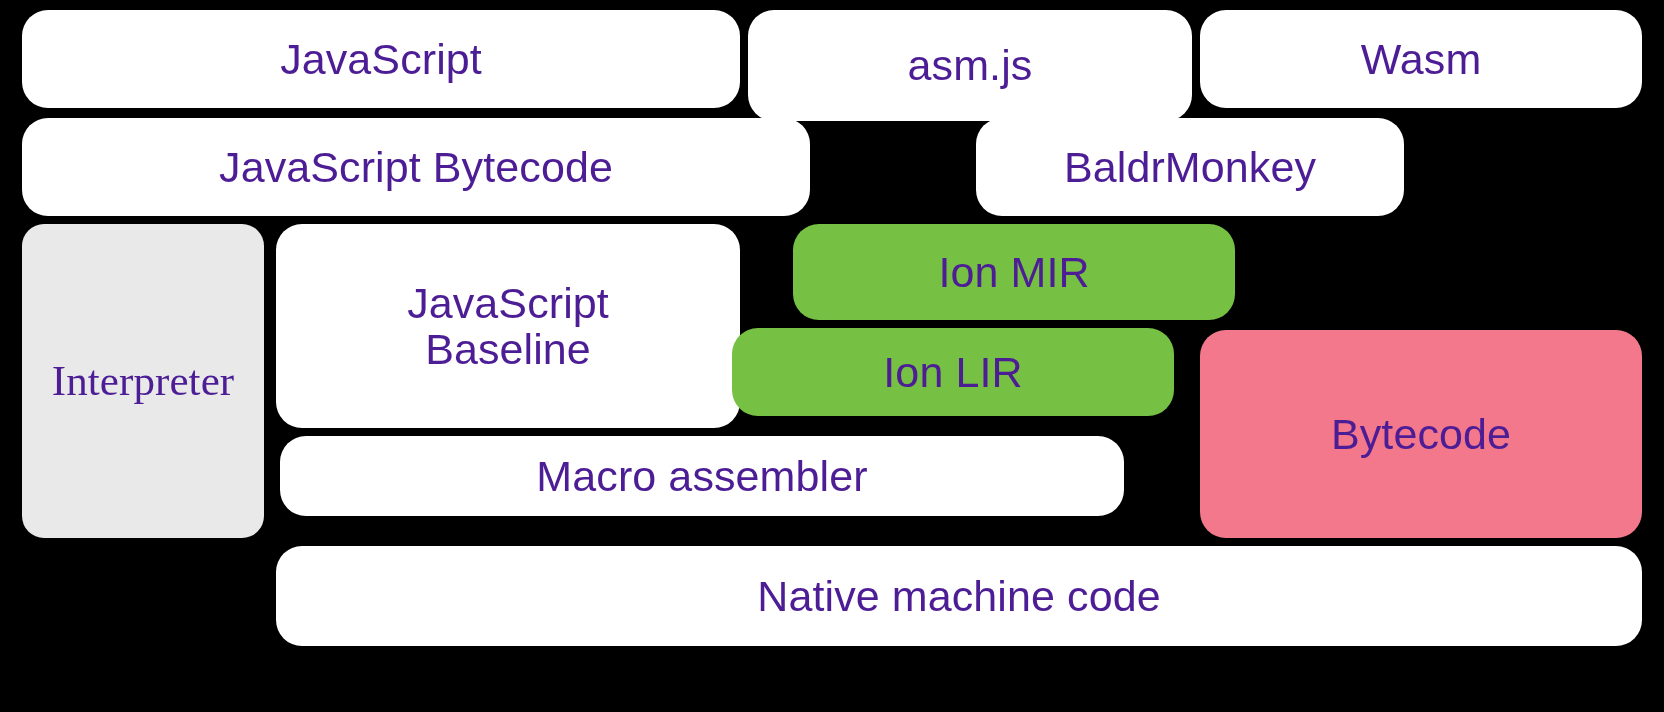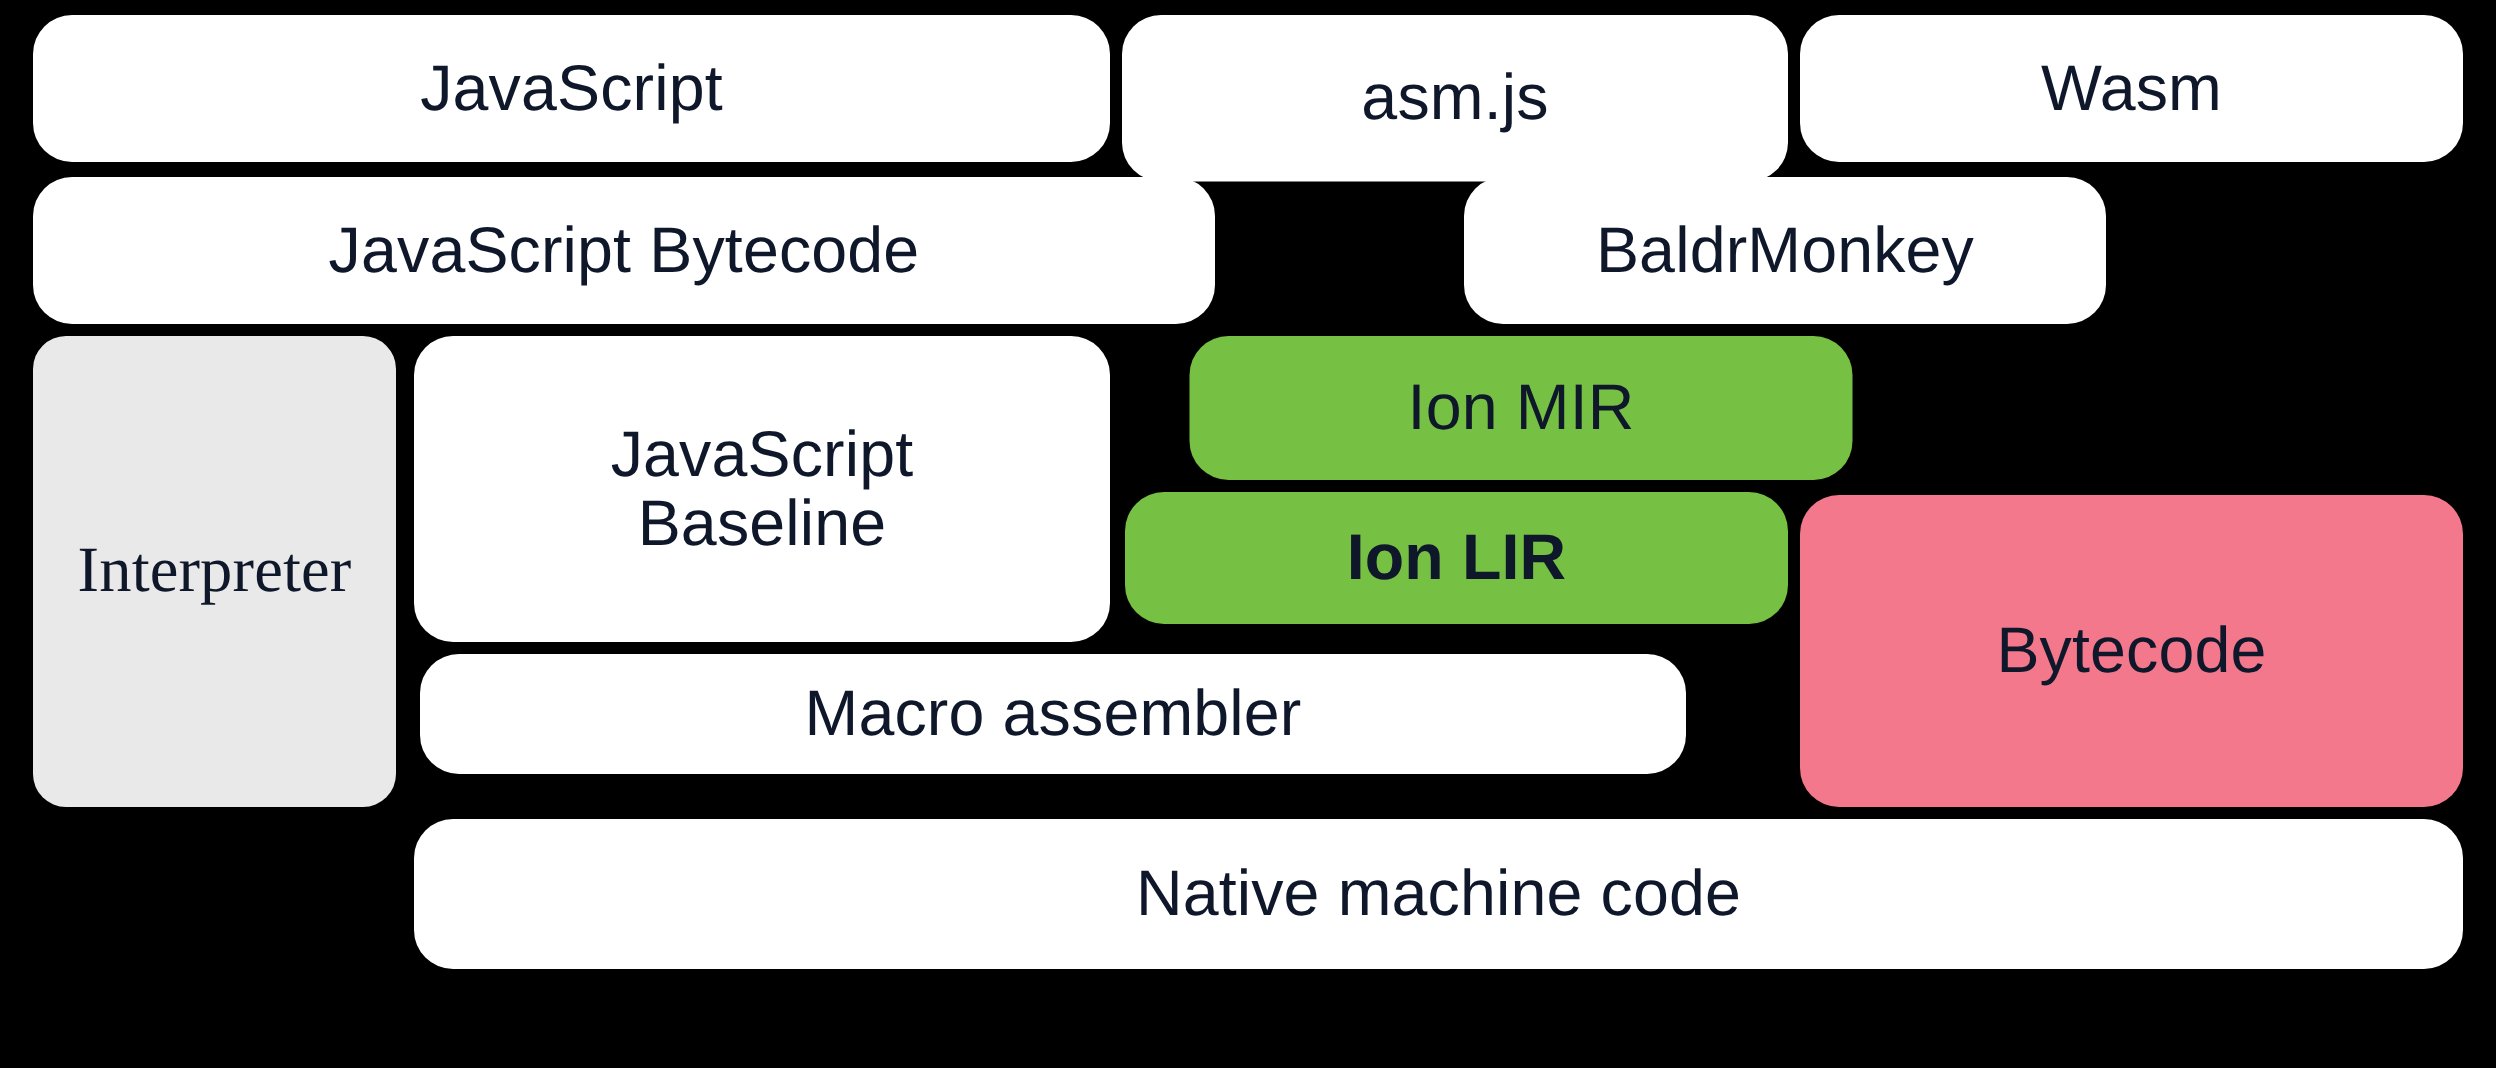--- a/index.html
+++ b/index.html
@@ -19,21 +19,21 @@
     overflow: hidden;
   }
   .node {
     position: absolute;
     box-sizing: border-box;
     display: flex;
     align-items: center;
     justify-content: center;
     text-align: center;
     border-radius: 26px;
-    color: #0f172a;
+    color: #4c1d95;
     font-size: 43px;
     line-height: 1.08;
     font-weight: 400;
     letter-spacing: 0.1px;
     white-space: pre-line;
     padding: 16px 8px;
     -webkit-font-smoothing: antialiased;
   }
   .fill-white { background: #FFFFFF; }
   .fill-gray  { background: #E9E9E9; font-family: Liberation Serif, serif; }
@@ -46,21 +46,21 @@
   #n-wasm             { left: 1200px; top: 10px;  width: 442px; height: 98px; text-align: center; }
 
   
   #n-js-bytecode      { left: 22px;   top: 118px; width: 788px; height: 98px; }
   #n-baldrmonkey      { left: 976px;  top: 118px; width: 428px; height: 98px; }
 
   
   #n-interpreter      { left: 22px;   top: 224px; width: 242px; height: 314px; border-radius: 22px; }
   #n-js-baseline      { left: 276px;  top: 224px; width: 464px; height: 204px; }
   #n-ion-mir          { left: 793px;  top: 224px; width: 442px; height: 96px; }
-  #n-ion-lir          { left: 750px;  top: 328px; width: 442px; height: 88px; font-weight: bold; }
+  #n-ion-lir          { left: 732px;  top: 328px; width: 442px; height: 88px; }
   #n-cretonne         { left: 1200px; top: 330px; width: 442px; height: 208px; }
 
   
   #n-macro-assembler  { left: 280px;  top: 436px; width: 844px; height: 80px; }
 
   
   #n-native-code      { left: 276px;  top: 546px; width: 1366px; height: 100px; }
 </style>
 </head>
 <body>

